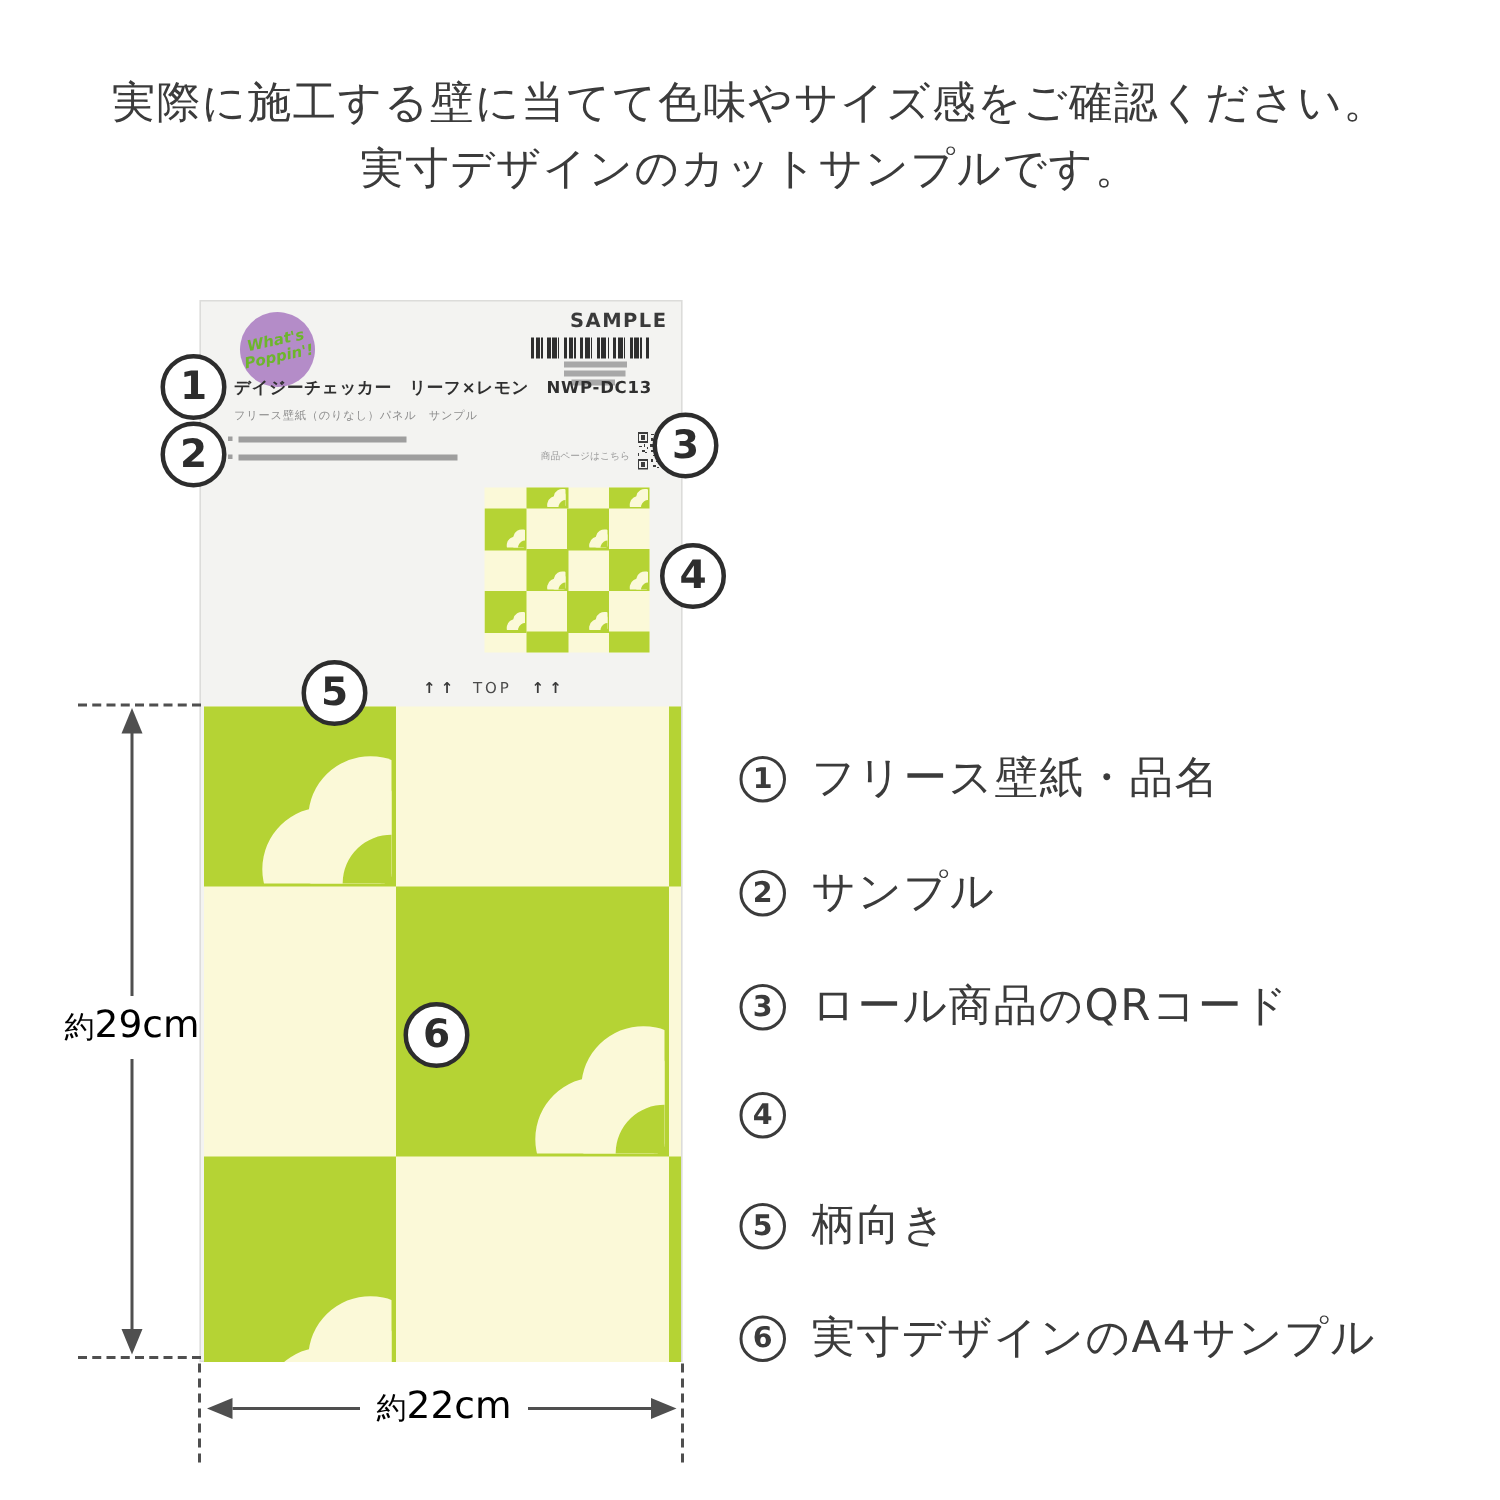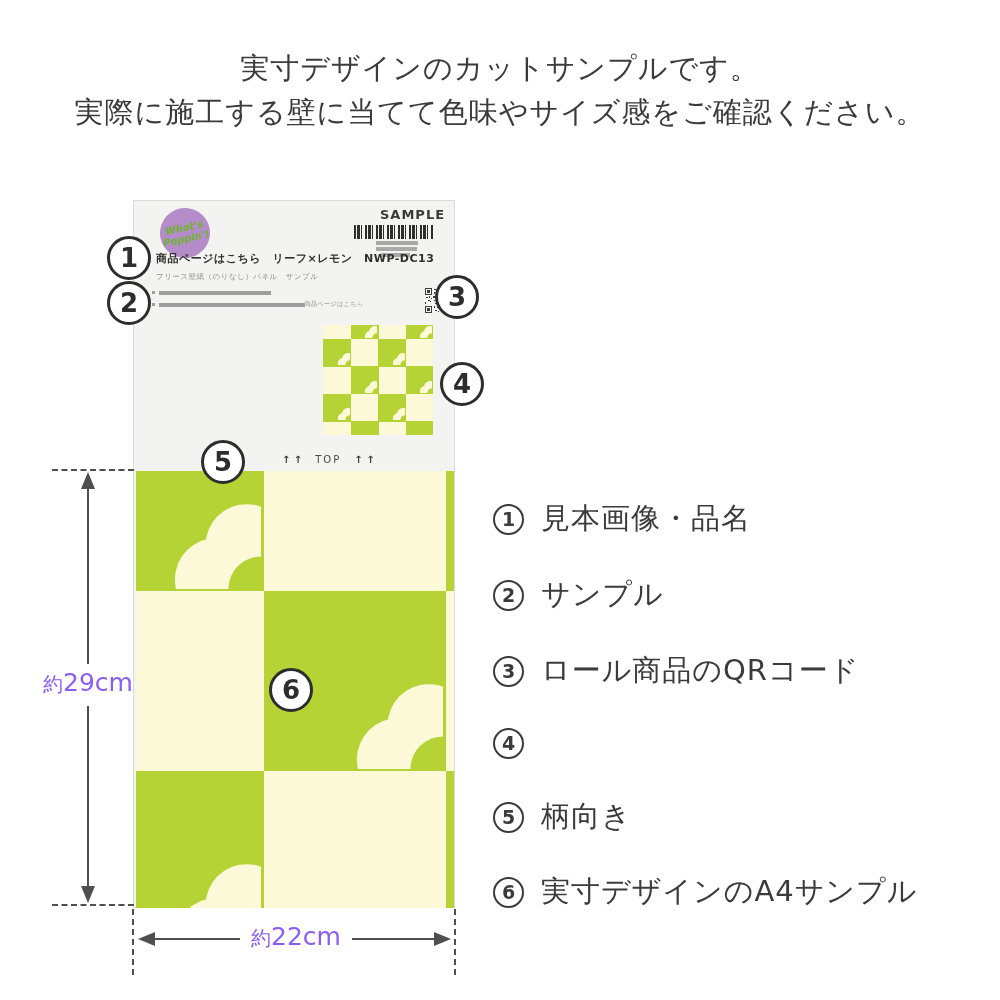--- a/index.html
+++ b/index.html
@@ -34,21 +34,21 @@
     font-size:11px; font-weight:bold; letter-spacing:.5px; color:#2f2f2f; }
   .product-subtitle { position:absolute; left:22px; top:71px; font-size:7.5px;
     color:#8d8d8d; letter-spacing:.5px; }
   .note-bar { position:absolute; height:4px; background:var(--bar-gray); }
   .note-bar::before { content:""; position:absolute; left:-7px; top:0;
     width:3px; height:3px; background:var(--bar-gray); }
   .nb1 { left:25px; top:90px; width:112px; }
   .nb2 { left:25px; top:102px; width:146px; }
   .qr { position:absolute; left:291px; top:87px; width:25px; height:25px; }
   .qr-label { position:absolute; left:170px; top:99px; width:116px;
-    font-size:6.5px; color:#9a9a9a; }
+    text-align:right; font-size:6.5px; color:#9a9a9a; }
   .top-indicator { position:absolute; left:148px; top:253px; display:flex;
     gap:13px; font-size:10px; color:#3a3a3a; font-weight:bold; }
   .top-indicator .word { font-weight:normal; letter-spacing:2px; color:#4a4a4a; }
 
   
   .preview { position:absolute; left:189px; top:124px; width:110px; height:110px;
     background:var(--cream); overflow:hidden; }
   .pcell { position:absolute; width:28px; height:28px; background:var(--green); }
   .pcell .flower { position:absolute; left:1.5px; top:1.5px; width:25px; height:25px; }
   .swatch { position:absolute; left:2px; top:270px; width:318px; height:437px;
@@ -88,21 +88,21 @@
   .arrow-up, .arrow-down { position:absolute; left:81px; width:0; height:0;
     border-left:7px solid transparent; border-right:7px solid transparent; }
   .arrow-up { top:472px; border-bottom:17px solid var(--dim); }
   .arrow-down { top:886px; border-top:17px solid var(--dim); }
   .hline { position:absolute; top:938px; height:2px; background:var(--dim); }
   .hl-a { left:155px; width:85px; } .hl-b { left:352px; width:82px; }
   .arrow-left, .arrow-right { position:absolute; top:932px; width:0; height:0;
     border-top:7px solid transparent; border-bottom:7px solid transparent; }
   .arrow-left { left:138px; border-right:17px solid var(--dim); }
   .arrow-right { left:434px; border-left:17px solid var(--dim); }
-  .dim-label { position:absolute; color:#8b5cf6; font-size:25px; white-space:nowrap; }
+  .dim-label { position:absolute; color:#000000; font-size:25px; white-space:nowrap; }
   .dim-label .yaku { font-size:20px; }
   .dl-h { left:40px; top:668px; width:96px; text-align:center; }
   .dl-w { left:240px; top:922px; width:112px; text-align:center; }
 </style>
 </head>
 <body>
 
 <svg width="0" height="0" style="position:absolute" aria-hidden="true">
   <symbol id="flower-shape" viewBox="-100 -100 200 200">
     <g transform="rotate(12)">
@@ -113,38 +113,38 @@
       <circle class="petal" cx="-26" cy="-45" r="47"></circle>
       <circle class="petal" cx="26" cy="-45" r="47"></circle>
       <circle class="core" cx="0" cy="0" r="37"></circle>
     </g>
   </symbol>
 </svg>
 
 <div id="page">
 
   <div class="intro">
+    <div>実際に施工する壁に当てて色味やサイズ感をご確認ください。</div>
     <div>実寸デザインのカットサンプルです。</div>
-    <div>実際に施工する壁に当てて色味やサイズ感をご確認ください。</div>
   </div>
 
   <div class="card">
 
     <div class="logo">
       <span>What's</span>
       <span>Poppin'!</span>
     </div>
 
     <div class="sample-label">SAMPLE</div>
     <div class="barcode"></div>
     <div class="bc-bar bc1"></div>
     <div class="bc-bar bc2"></div>
     <div class="bc-bar bc3"></div>
 
-    <div class="product-title">商品ページはこちら　リーフ×レモン　NWP-DC13</div>
+    <div class="product-title">デイジーチェッカー　リーフ×レモン　NWP-DC13</div>
     <div class="product-subtitle">フリース壁紙（のりなし）パネル　サンプル</div>
     <div class="note-bar nb1"></div>
     <div class="note-bar nb2"></div>
 
     <div class="qr-label">商品ページはこちら</div>
     <svg class="qr" viewBox="0 0 25 25" shape-rendering="crispEdges">
       <g fill="#3c3c3c">
         <rect x="0" y="0" width="7" height="7"></rect>
           <rect x="18" y="0" width="7" height="7"></rect>
           <rect x="0" y="18" width="7" height="7"></rect>
@@ -287,21 +287,21 @@
 
   <div class="marker m1">1</div>
   <div class="marker m2">2</div>
   <div class="marker m3">3</div>
   <div class="marker m4">4</div>
   <div class="marker m5">5</div>
   <div class="marker m6">6</div>
 
   <div class="legend-row lr1">
     <span class="legend-num">1</span>
-    <span class="legend-label">見本画像・品名</span>
+    <span class="legend-label">フリース壁紙・品名</span>
   </div>
   <div class="legend-row lr2">
     <span class="legend-num">2</span>
     <span class="legend-label">サンプル</span>
   </div>
   <div class="legend-row lr3">
     <span class="legend-num">3</span>
     <span class="legend-label">ロール商品のQRコード</span>
   </div>
   <div class="legend-row lr4">

